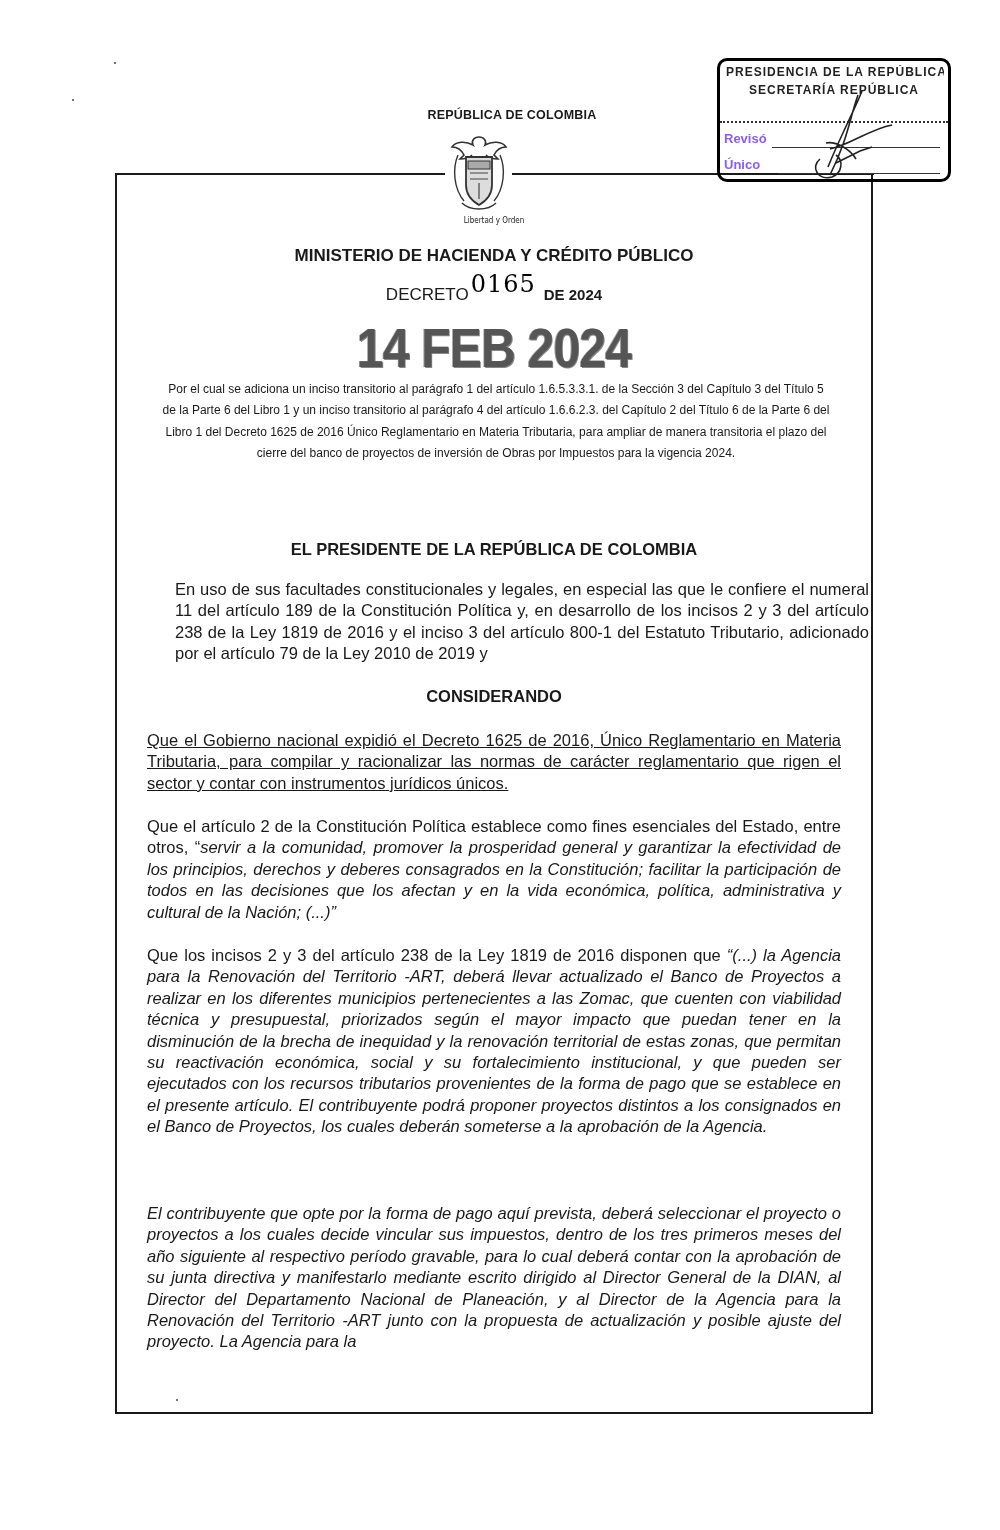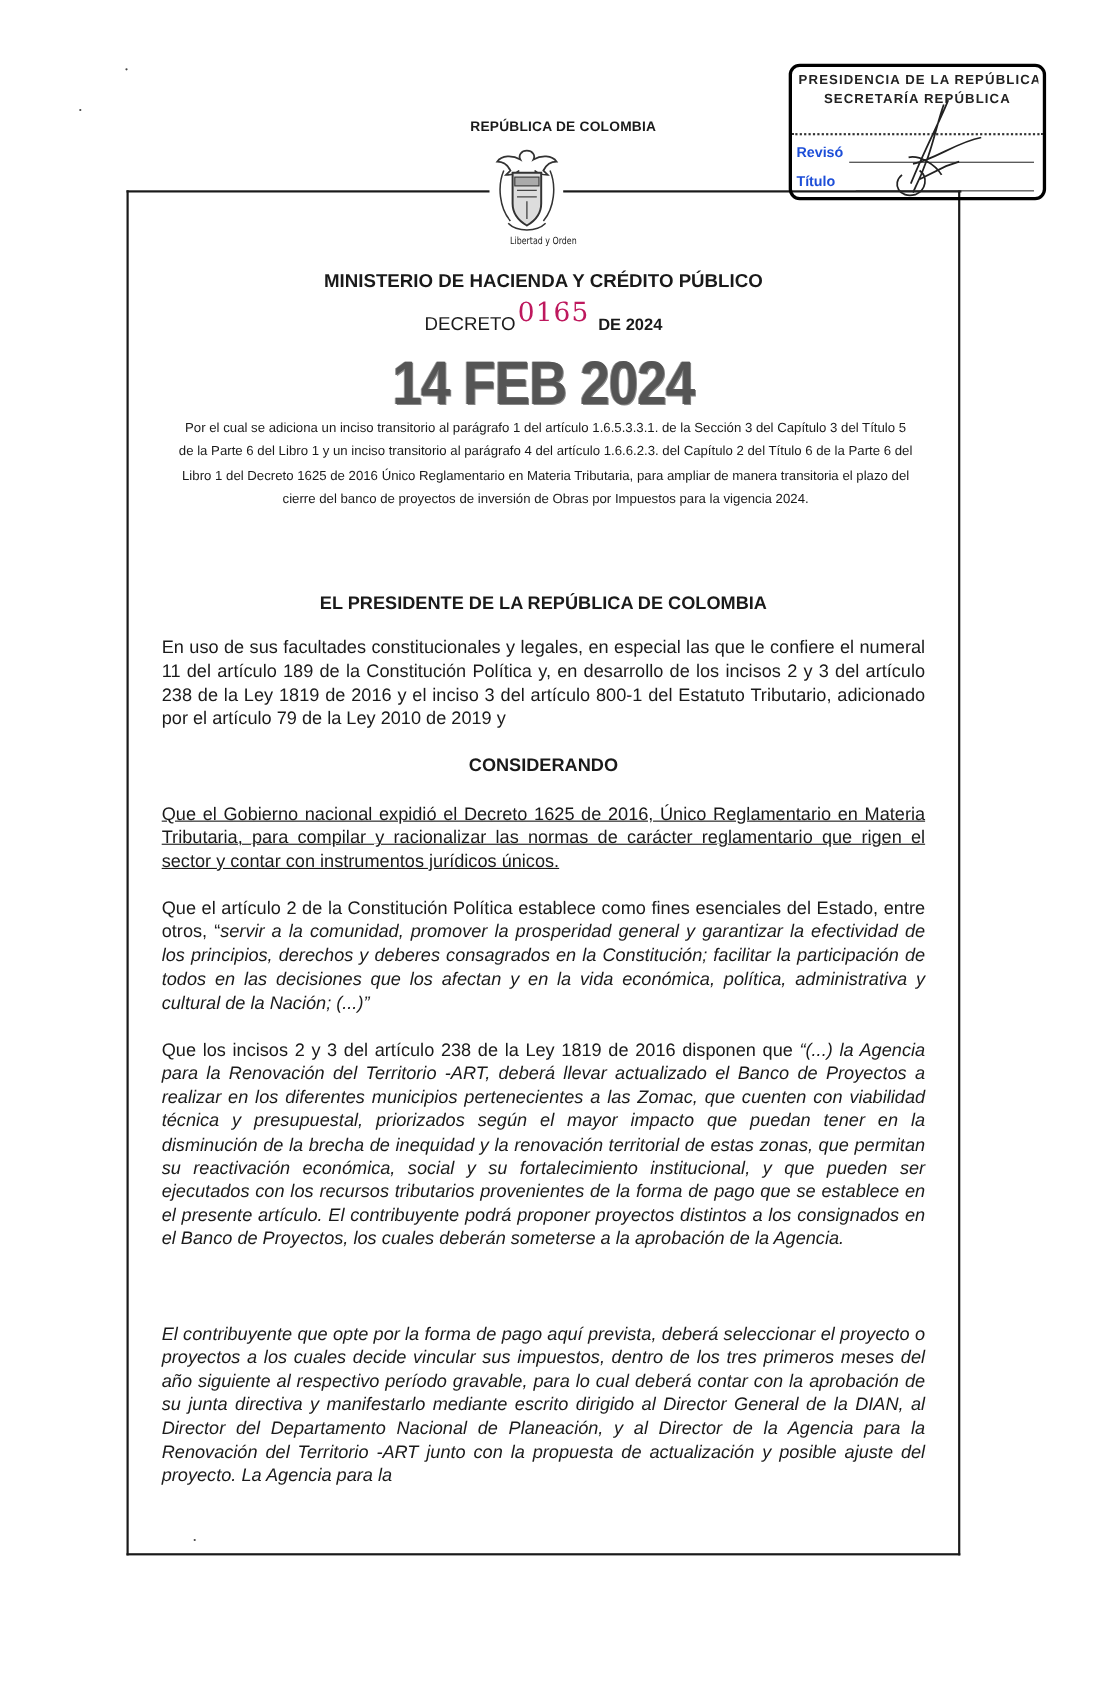--- a/index.html
+++ b/index.html
@@ -36,21 +36,21 @@
       position: absolute; left: 6px; right: 4px; top: 4px;
       font-size: 12px; font-weight: bold; letter-spacing: 1px; text-align: center;
       white-space: nowrap; overflow: hidden;
     }
     .stamp-line2 {
       position: absolute; left: 0; right: 0; top: 22px;
       font-size: 12px; font-weight: bold; letter-spacing: 1px; text-align: center;
     }
     .stamp-rule { position: absolute; left: 0; right: 0; height: 0; border-top: 2px dotted #333; }
     .stamp-label {
-      position: absolute; left: 4px; font-size: 13px; font-weight: bold; color: #1d4ed8;
+      position: absolute; left: 4px; font-size: 13px; font-weight: bold; color: #8b5cf6;
     }
     .stamp-underline { position: absolute; height: 0; border-top: 1.5px solid #333; }
 
     
     .republica {
       left: 0; width: 988px; top: 108px; text-align: center;
       font-size: 12.5px; font-weight: bold; letter-spacing: 0.2px; margin-left: 18px;
     }
     .coat { left: 446px; top: 133px; width: 66px; height: 82px; }
     .motto {
@@ -59,21 +59,21 @@
     }
     .ministerio {
       left: 0; width: 988px; top: 246px; text-align: center;
       font-size: 17px; font-weight: bold;
     }
     .decreto-row { left: 0; width: 988px; top: 278px; text-align: center; white-space: nowrap; }
     .decreto-label { font-size: 17px; font-weight: normal; vertical-align: baseline; }
     .decreto-num {
       font-family: "DejaVu Serif", serif; font-size: 24px; font-weight: normal;
       letter-spacing: 1px; margin: 0 8px 0 2px; position: relative; top: -8px;
-      color: #be185d;
+      color: #000000;
     }
     .decreto-year { font-size: 15px; font-weight: bold; }
     .date-stamp {
       left: 0; width: 988px; top: 315px; text-align: center;
       font-family: "Liberation Sans", sans-serif; font-size: 56px; font-weight: bold;
       letter-spacing: -1px; color: #555;
       transform: scaleX(0.86);
       text-shadow: 1px 1px 0 #888, -1px 0 0 #999;
     }
 
@@ -106,21 +106,21 @@
 <div class="abs speck" style="left:114px;top:62px;"></div>
 <div class="abs speck" style="left:72px;top:99px;"></div>
 <div class="abs speck" style="left:176px;top:1399px;"></div>
 
 <div class="abs stamp">
   <div class="stamp-line1">PRESIDENCIA DE LA REPÚBLICA</div>
   <div class="stamp-line2">SECRETARÍA REPÚBLICA</div>
   <div class="stamp-rule" style="top:60px;"></div>
   <div class="stamp-label" style="top:70px;">Revisó</div>
   <div class="stamp-underline" style="left:52px;right:8px;top:86px;"></div>
-  <div class="stamp-label" style="top:96px;">Título</div>
+  <div class="stamp-label" style="top:96px;">Único</div>
   <div class="stamp-underline" style="left:58px;right:8px;top:112px;"></div>
   <svg style="position:absolute;left:80px;top:28px;" width="120" height="92" viewBox="0 0 120 92">
     <path d="M62 2 C55 20, 40 48, 28 78 M58 6 C50 28, 48 50, 30 86 M20 70 C10 78, 18 92, 32 88 C42 84, 44 72, 36 66 M30 60 C50 56, 70 40, 92 36 M36 74 L60 62 L72 58 M26 54 C36 52, 50 60, 56 70" fill="none" stroke="#222" stroke-width="1.6"></path>
   </svg>
 </div>
 
 <div class="abs republica">REPÚBLICA DE COLOMBIA</div>
 
 <div class="abs coat">
   <svg width="66" height="82" viewBox="0 0 66 82">
@@ -139,21 +139,21 @@
 <div class="abs decreto-row">
   <span class="decreto-label">DECRETO</span><span class="decreto-num">0165</span><span class="decreto-year">DE 2024</span>
 </div>
 
 <div class="abs date-stamp">14 FEB 2024</div>
 
 <div class="abs summary">Por el cual se adiciona un inciso transitorio al parágrafo 1 del artículo 1.6.5.3.3.1. de la Sección 3 del Capítulo 3 del Título 5 de la Parte 6 del Libro 1 y un inciso transitorio al parágrafo 4 del artículo 1.6.6.2.3. del Capítulo 2 del Título 6 de la Parte 6 del Libro 1 del Decreto 1625 de 2016 Único Reglamentario en Materia Tributaria, para ampliar de manera transitoria el plazo del cierre del banco de proyectos de inversión de Obras por Impuestos para la vigencia 2024.</div>
 
 <div class="abs heading" style="top:540px;">EL PRESIDENTE DE LA REPÚBLICA DE COLOMBIA</div>
 
-<div class="abs para" style="top:579px;">En uso de sus facultades constitucionales y legales, en especial las que le confiere el numeral 11 del artículo 189 de la Constitución Política y, en desarrollo de los incisos 2 y 3 del artículo 238 de la Ley 1819 de 2016 y el inciso 3 del artículo 800-1 del Estatuto Tributario, adicionado por el artículo 79 de la Ley 2010 de 2019 y</div>
+<div class="abs para" style="top:579px;margin-left:28px;">En uso de sus facultades constitucionales y legales, en especial las que le confiere el numeral 11 del artículo 189 de la Constitución Política y, en desarrollo de los incisos 2 y 3 del artículo 238 de la Ley 1819 de 2016 y el inciso 3 del artículo 800-1 del Estatuto Tributario, adicionado por el artículo 79 de la Ley 2010 de 2019 y</div>
 
 <div class="abs heading" style="top:687px;">CONSIDERANDO</div>
 
 <div class="abs para" style="top:730px;text-decoration:underline;">Que el Gobierno nacional expidió el Decreto 1625 de 2016, Único Reglamentario en Materia Tributaria, para compilar y racionalizar las normas de carácter reglamentario que rigen el sector y contar con instrumentos jurídicos únicos.</div>
 
 <div class="abs para" style="top:816px;">
   <span>Que el artículo 2 de la Constitución Política establece como fines esenciales del Estado, entre otros, “</span><i>servir a la comunidad, promover la prosperidad general y garantizar la efectividad de los principios, derechos y deberes consagrados en la Constitución; facilitar la participación de todos en las decisiones que los afectan y en la vida económica, política, administrativa y cultural de la Nación; (...)”</i>
 </div>
 
 <div class="abs para" style="top:945px;">

